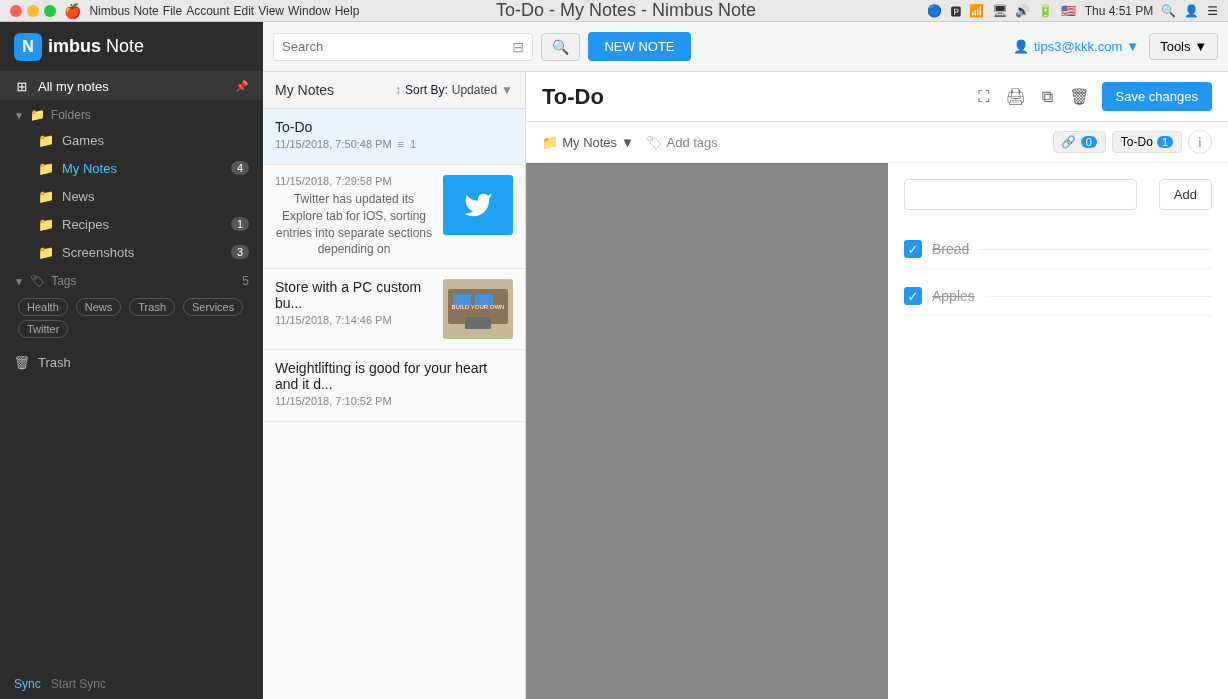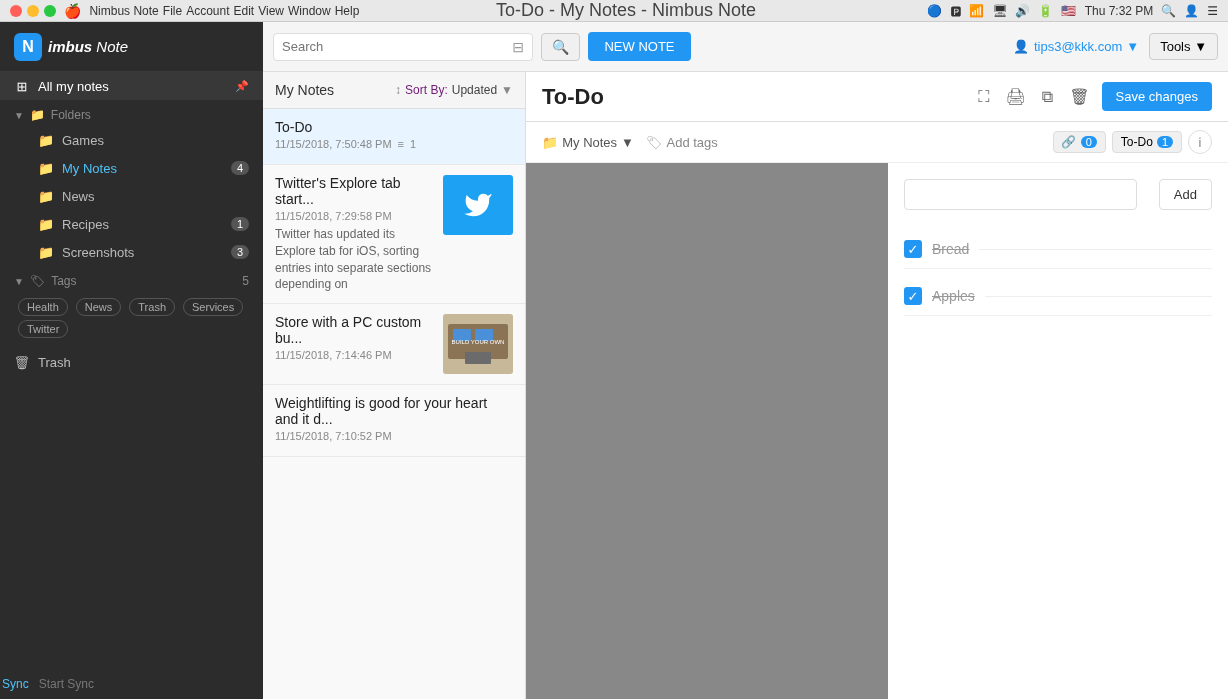--- a/index.html
+++ b/index.html
@@ -46,21 +46,21 @@
       border-bottom: 1px solid #3a3a3a;
     }
     .logo { display: flex; align-items: center; gap: 6px; }
     .logo-icon {
       width: 28px; height: 28px;
       background: #2196F3;
       border-radius: 6px;
       display: flex; align-items: center; justify-content: center;
       color: white; font-weight: bold; font-size: 16px;
     }
-    .logo-text { font-size: 15px; color: #fff; font-weight: 300; font-style: italic; }
+    .logo-text { font-size: 18px; color: #fff; font-weight: 300; }
     .logo-text b { font-weight: 600; }
 
     .sidebar-item {
       display: flex; align-items: center; gap: 8px;
       padding: 6px 14px;
       cursor: pointer;
       color: #bbb;
       font-size: 13px;
       position: relative;
     }
@@ -94,21 +94,21 @@
       padding: 2px 8px;
       font-size: 11px;
       color: #aaa;
       margin: 2px 4px;
       cursor: pointer;
     }
     .tags-list { padding: 4px 14px 8px; display: flex; flex-wrap: wrap; }
 
     .sidebar-bottom {
       margin-top: auto;
-      padding: 8px 2px;
+      padding: 8px 14px;
       color: #777;
       font-size: 12px;
       display: flex; gap: 10px;
     }
 
     
     .main { display: flex; flex: 1; flex-direction: column; }
 
     
     .toolbar {
@@ -176,32 +176,32 @@
       flex-shrink: 0;
     }
     .notes-list-header {
       padding: 10px 12px;
       border-bottom: 1px solid #ddd;
       display: flex; align-items: center; justify-content: space-between;
       background: #f5f5f5;
     }
     .notes-list-title { font-size: 14px; font-weight: 500; color: #333; }
     .sort-area { display: flex; align-items: center; gap: 4px; font-size: 12px; color: #888; }
-    .sort-label { color: #701a75; text-align: center; }
+    .sort-label { color: #0f172a; text-align: center; }
     .sort-value { color: #444; font-weight: 500; }
 
     .note-item {
       padding: 10px 12px;
       border-bottom: 1px solid #e8e8e8;
       cursor: pointer;
     }
     .note-item.active { background: #e8f4ff; }
     .note-item-title { font-size: 14px; font-weight: 500; color: #222; margin-bottom: 3px; }
     .note-item-meta { font-size: 11px; color: #888; margin-bottom: 4px; display: flex; align-items: center; gap: 6px; }
-    .note-item-preview { font-size: 12px; color: #666; line-height: 1.4; }
+    .note-item-preview { font-size: 12px; color: #666; line-height: 1.4; text-align: center; }
     .note-with-thumb { display: flex; gap: 10px; }
 
     
     .note-editor {
       flex: 1;
       background: #888;
       display: flex;
       flex-direction: column;
     }
     .editor-header {
@@ -397,21 +397,21 @@
   </div>
   <div class="title-bar-center">To-Do - My Notes - Nimbus Note</div>
   <div class="title-bar-right">
     <span>🔵</span>
     <span>🅿</span>
     <span>📶</span>
     <span>🖥</span>
     <span>🔊</span>
     <span>🔋</span>
     <span>🇺🇸</span>
-    <span>Thu 7:32 PM</span>
+    <span>Thu 4:51 PM</span>
     <span>🔍</span>
     <span>👤</span>
     <span>☰</span>
   </div>
 </div>
 
 <div class="app">
 
   <div class="sidebar">
     <div class="sidebar-header">
@@ -527,21 +527,20 @@
           <div class="note-item-meta">
             <span>11/15/2018, 7:50:48 PM</span>
             <span>≡</span>
             <span>1</span>
           </div>
         </div>
 
         <div class="note-item">
           <div class="note-with-thumb">
             <div style="flex:1;">
-              <div class="note-item-title">Twitter's Explore tab start...</div>
               <div class="note-item-meta">
                 <span>11/15/2018, 7:29:58 PM</span>
               </div>
               <div class="note-item-preview">Twitter has updated its Explore tab for iOS, sorting entries into separate sections depending on</div>
             </div>
             <div class="thumb-twitter">
               <svg width="30" height="30" viewBox="0 0 24 24" fill="white">
                   <path d="M23 3a10.9 10.9 0 01-3.14 1.53 4.48 4.48 0 00-7.86 3v1A10.66 10.66 0 013 4s-4 9 5 13a11.64 11.64 0 01-7 2c9 5 20 0 20-11.5a4.5 4.5 0 00-.08-.83A7.72 7.72 0 0023 3z"></path>
                 </svg>
             </div>

